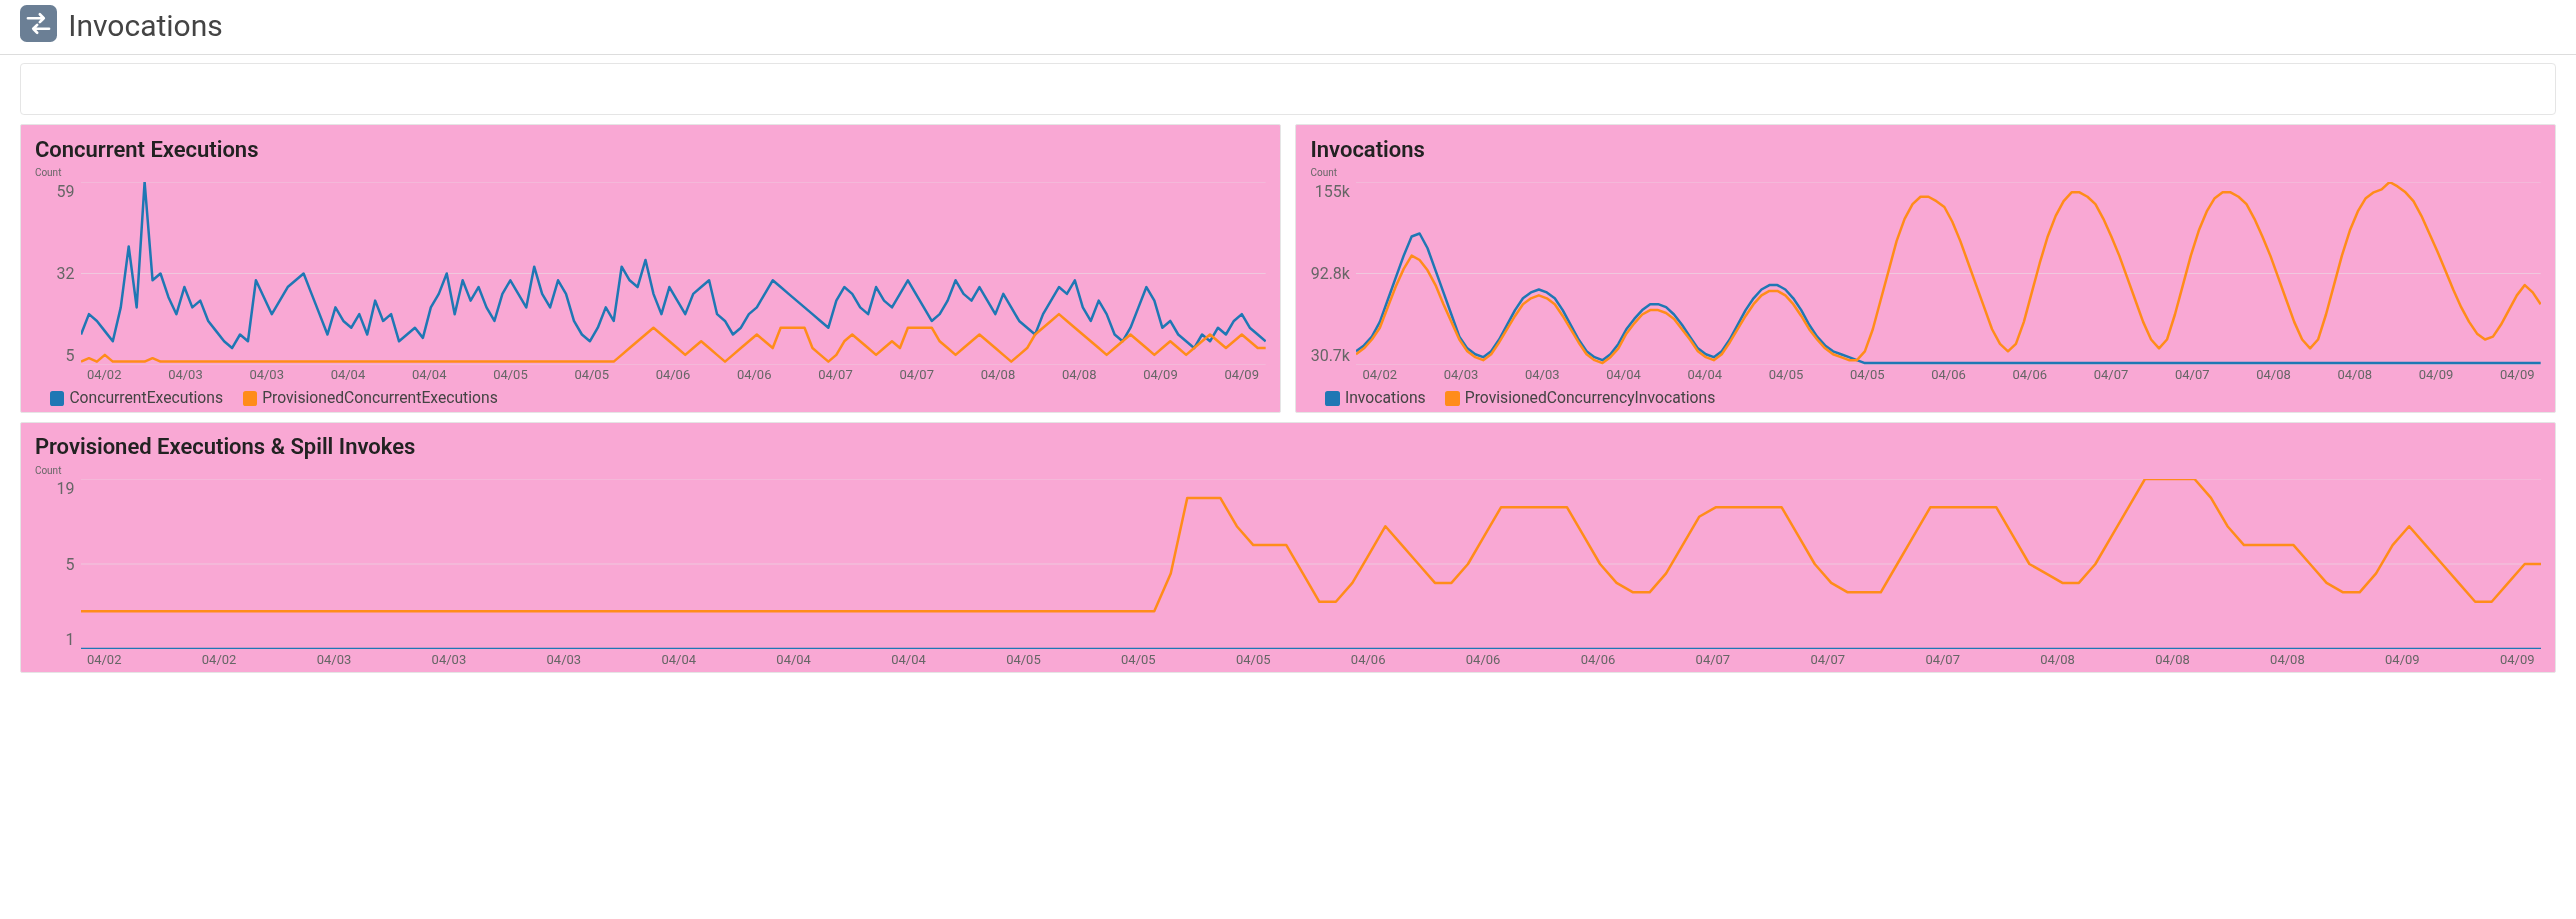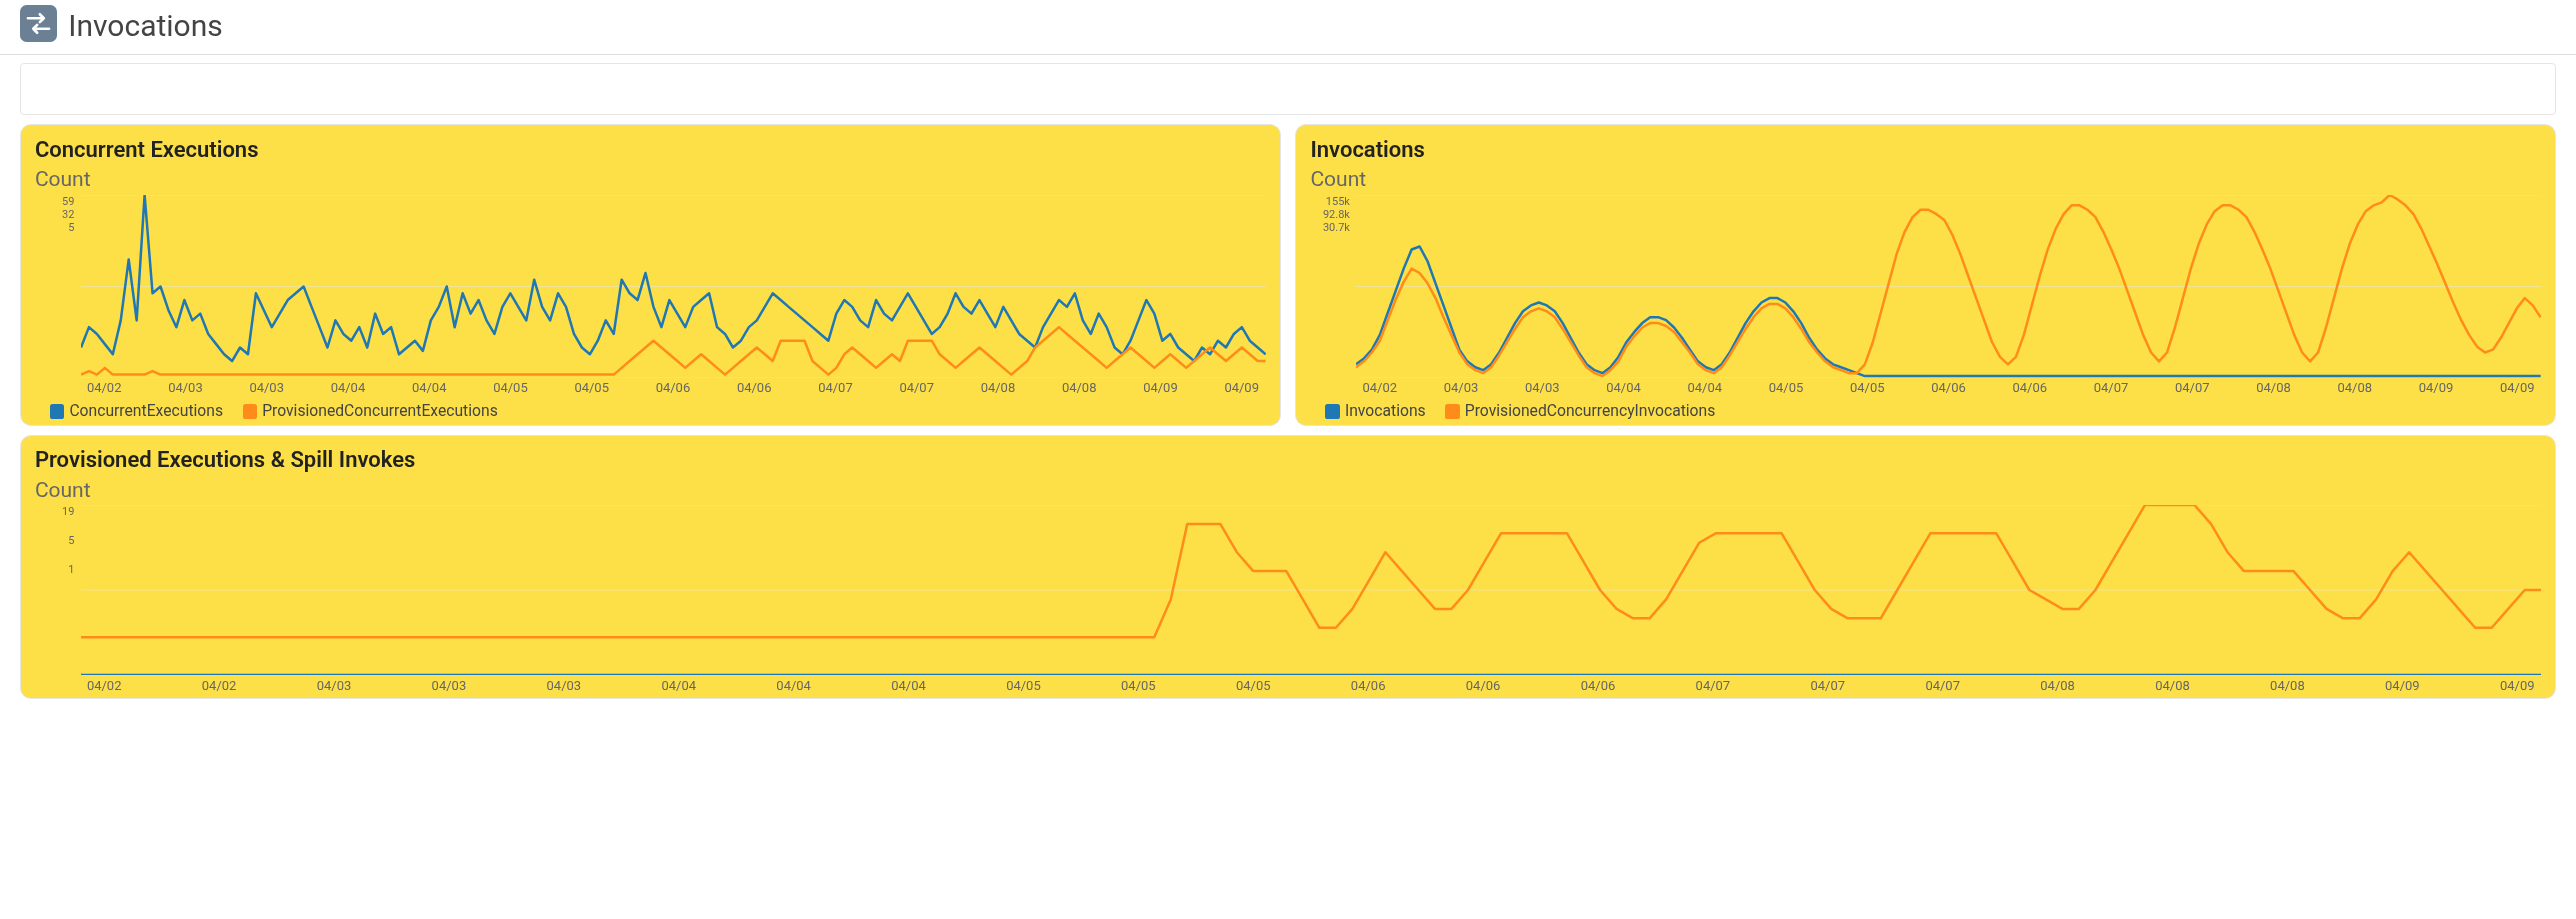--- a/index.html
+++ b/index.html
@@ -31,47 +31,47 @@
     background: #fff;
   }
   .chart-row {
     display: flex;
     gap: 14.3px;
     padding: 0 19.6px;
     margin-top: 9px;
   }
   .chart-card {
     border: 0.7px solid #e5e5e5;
-    border-radius: 11px;
-    background: #fde047;
+    border-radius: 2px;
+    background: #f9a8d4;
     flex: 1 1 0;
     padding: 11.7px 14.3px 5.2px 14.3px;
   }
   .chart-card.full { flex: 1 1 100%; }
   .chart-title {
     font-size: 22px;
     font-weight: 600;
     margin-bottom: 5.2px;
     color: #222;
   }
   .y-label {
-    font-size: 21px;
+    font-size: 10px;
     color: #666;
     margin-bottom: 3.9px;
   }
   .plot-wrap {
     display: flex;
   }
   .y-ticks {
     display: flex;
     flex-direction: column;
-    justify-content: flex-start;
+    justify-content: space-between;
     align-items: flex-end;
     padding-right: 6.5px;
-    font-size: 11px;
+    font-size: 16px;
     color: #666;
     height: 183px;
     min-width: 46px;
   }
   .plot {
     flex: 1;
     height: 183px;
     position: relative;
   }
   .plot svg {

